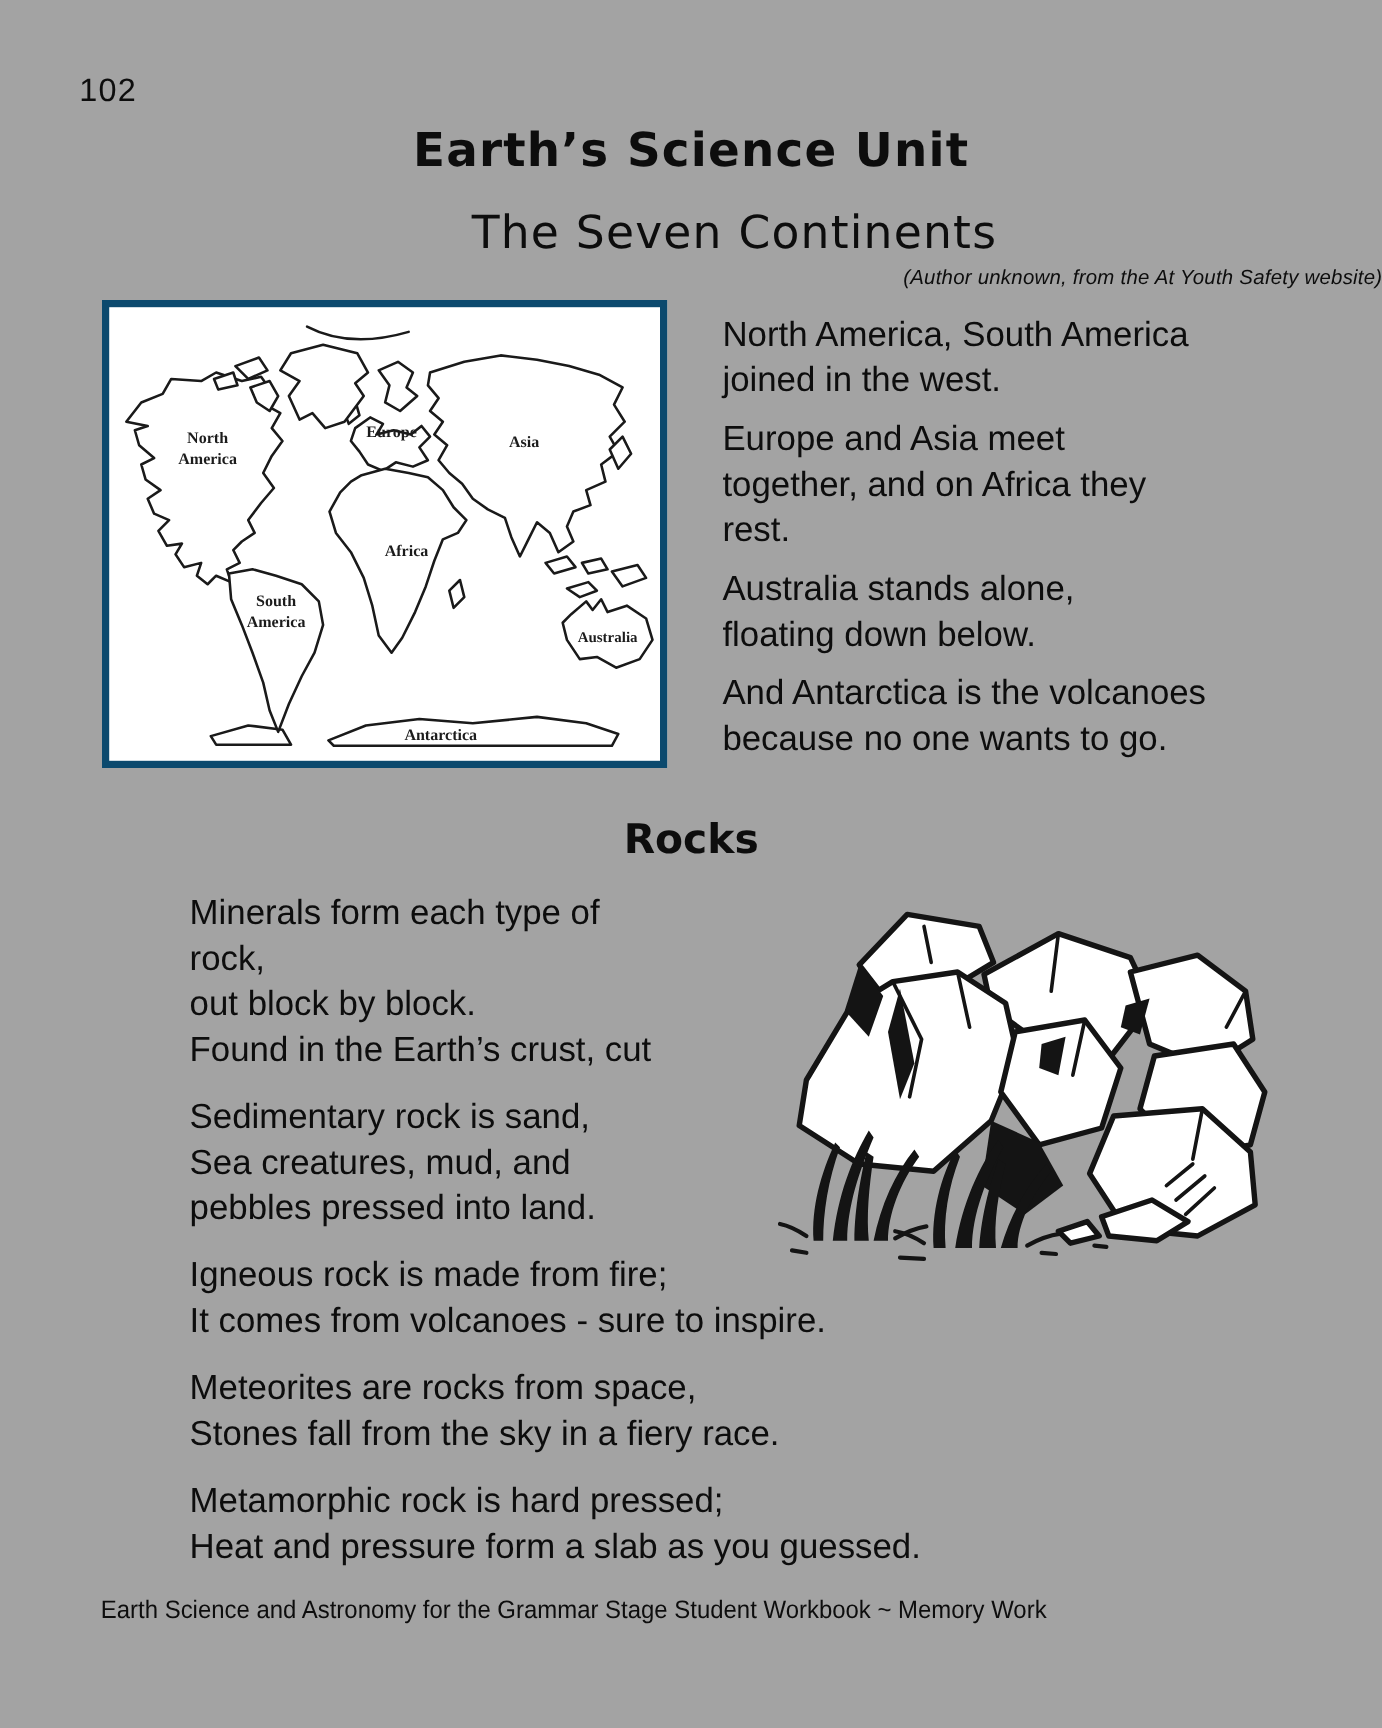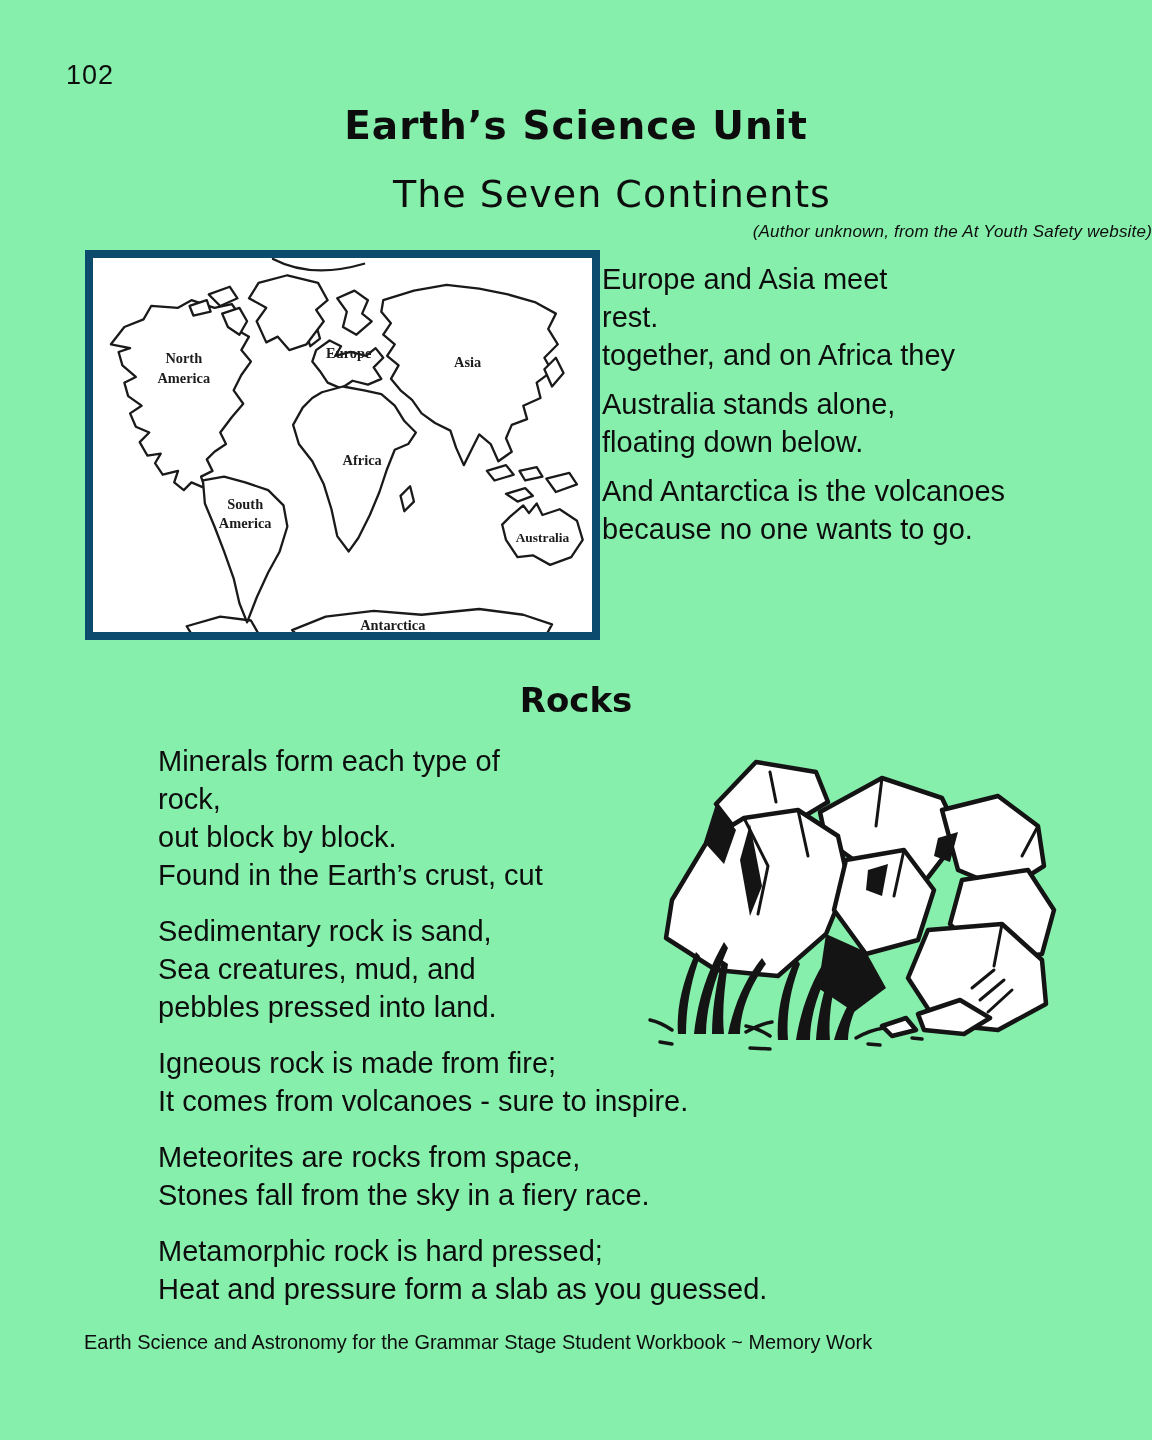--- a/index.html
+++ b/index.html
@@ -1,35 +1,35 @@
 <!DOCTYPE html>
 <html><head>
 <meta charset="utf-8">
 <style>
   html,body{margin:0;padding:0;background:#ffffff;}
   .page{
-    position:relative;width:1152px;height:1440px;background:#86efac;
+    position:relative;width:1152px;height:1440px;background:#a3a3a3;
     font-family:"Liberation Sans",sans-serif;color:#0d0d0d;overflow:hidden;
   }
   .pagenum{position:absolute;left:66px;top:60px;font-size:27px;letter-spacing:1px;}
   .unit-title{
     position:absolute;left:0;top:103px;width:1152px;text-align:center;
     font-family:"DejaVu Sans",sans-serif;font-weight:800;font-size:39px;letter-spacing:1px;
   }
   .poem1-title{
     position:absolute;left:0;top:172px;width:1152px;text-align:center;
     font-family:"DejaVu Sans",sans-serif;font-weight:400;font-size:38px;letter-spacing:1px;margin-left:36px;
   }
   .attribution{
     position:absolute;left:0;top:222px;width:1152px;text-align:right;
     font-style:italic;font-size:17px;letter-spacing:.2px;
   }
   .map-figure{
-    position:absolute;left:85px;top:250px;width:515px;height:390px;
-    border:8px solid #0c4a6e;box-sizing:border-box;overflow:hidden;background:#fff;
+    position:absolute;left:85px;top:250px;width:471px;height:390px;
+    border:6px solid #0c4a6e;box-sizing:border-box;overflow:hidden;background:#fff;
   }
   .map-figure svg{display:block;width:100%;height:100%;}
   .maplbl{
     font-family:"Liberation Serif",serif;font-weight:700;fill:#1c1c1c;font-size:15px;
     text-anchor:middle;
   }
   .maplbl.small{font-size:14px;}
   .poem{font-size:29px;line-height:38px;white-space:nowrap;}
   .poem-right{position:absolute;left:602px;top:260px;width:470px;}
   .poem-right .stanza{margin-bottom:11px;}
@@ -99,23 +99,27 @@
         <text class="maplbl" x="388" y="114">Asia</text>
         <text class="maplbl" x="278" y="216">Africa</text>
         <text class="maplbl small" x="466" y="296">Australia</text>
         <text class="maplbl" x="310" y="388">Antarctica</text>
       </g>
     </svg>
   </div>
 
   <div class="poem poem-right">
     <div class="stanza">
+      <div>North America, South America</div>
+      <div>joined in the west.</div>
+    </div>
+    <div class="stanza">
       <div>Europe and Asia meet</div>
+      <div>together, and on Africa they</div>
       <div>rest.</div>
-      <div>together, and on Africa they</div>
     </div>
     <div class="stanza">
       <div>Australia stands alone,</div>
       <div>floating down below.</div>
     </div>
     <div class="stanza">
       <div>And Antarctica is the volcanoes</div>
       <div>because no one wants to go.</div>
     </div>
   </div>

